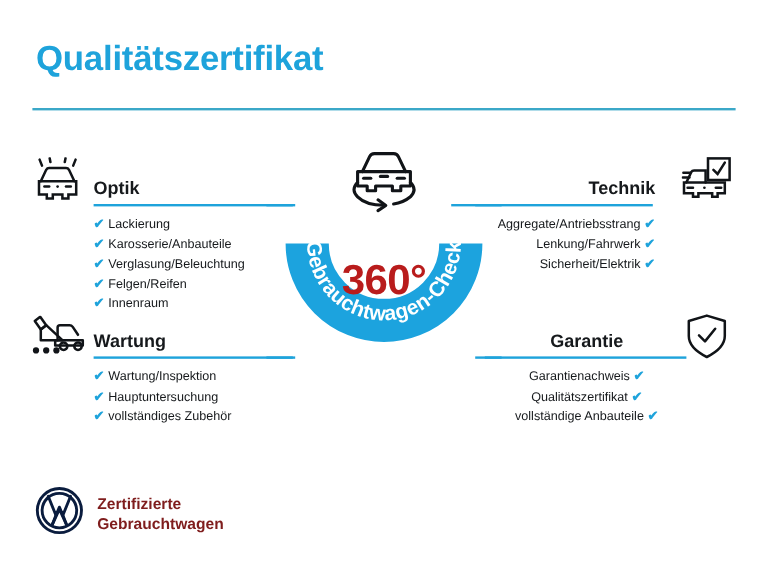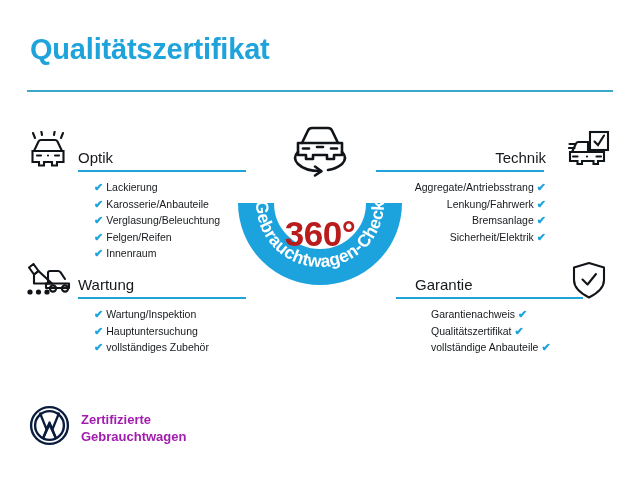--- a/index.html
+++ b/index.html
@@ -50,46 +50,45 @@
   .rule-r2-mid-r { left: 396px; top: 297px; width: 22px; }
 
   
   .section {
     position: absolute;
     width: 170px;
   }
   .sec-optik    { left: 78px;  top: 148px; }
   .sec-wartung  { left: 78px;  top: 275px; }
   .sec-technik  { left: 376px; top: 148px; text-align: right; }
-  .sec-garantie { left: 415px; top: 275px; text-align: left; }
+  .sec-garantie { left: 404px; top: 275px; text-align: center; }
 
   .sec-heading {
     font-size: 15px;
-    font-weight: normal;
+    font-weight: bold;
     color: #16191C;
     line-height: 19px;
     white-space: nowrap;
   }
   .sec-rule {
     margin-top: 3px;
     height: 2px;
     width: 168px;
     background: #1EA3DB;
   }
   .sec-list {
     list-style: none;
     margin: 7px 0 0 0;
     padding: 0;
   }
   .sec-list li {
     font-size: 10.5px;
     color: #16191C;
     line-height: 16.5px;
     white-space: nowrap;
-    margin-left: 16px;
   }
   .chk {
     color: #1EA3DB;
     font-size: 11px;
     font-weight: bold;
   }
   .sec-left .chk  { margin-right: 3px; }
   .sec-right .chk { margin-left: 3px; }
 
   
@@ -134,21 +133,21 @@
     left: 29px;
     top: 405px;
     display: flex;
     align-items: center;
   }
   .vw-mark { color: #0A1C3E; }
   .footer-text {
     margin-left: 11px;
     font-size: 13px;
     font-weight: bold;
-    color: #a21caf;
+    color: #7f1d1d;
     line-height: 17px;
     white-space: nowrap;
   }
 </style>
 </head>
 <body>
 
 <div id="page">
 
   <div class="page-title">Qualitätszertifikat</div>
@@ -196,21 +195,20 @@
       <path d="M7 14 L1.5 14"></path>
       <path d="M6.5 18 L1 18"></path>
     </svg>
   </div>
   <div class="section sec-technik sec-right">
     <div class="sec-heading">Technik</div>
     <div class="sec-rule"></div>
     <ul class="sec-list">
       <li><span>Aggregate/Antriebsstrang</span><span class="chk">✔</span></li>
       <li><span>Lenkung/Fahrwerk</span><span class="chk">✔</span></li>
-      <li><span>Bremsanlage</span><span class="chk">✔</span></li>
       <li><span>Sicherheit/Elektrik</span><span class="chk">✔</span></li>
     </ul>
   </div>
 
   <div class="sec-icon icon-wartung">
     <svg width="48" height="40" viewBox="0 0 48 40" fill="none" stroke="currentColor" stroke-width="2.1" stroke-linecap="round" stroke-linejoin="round">
       <path d="M5 4.5 L9.5 1 L14.5 8 L10 11.5 Z"></path>
       <path d="M10 11.5 L14.5 8 L28 20.5 L10 20.5 Z"></path>
       <path d="M24 20.5 L24 10 Q24 8 26 8 L34 8 Q35.6 8 36.6 9.4 L41 16"></path>
       <path d="M22 20.5 L45 20.5 L45 25 L22 25 Z"></path>

